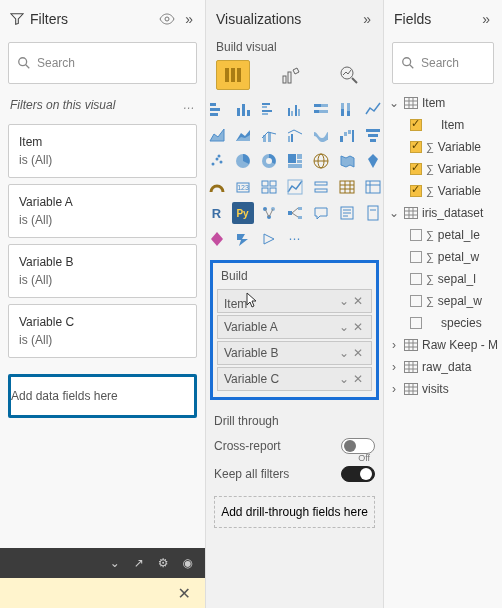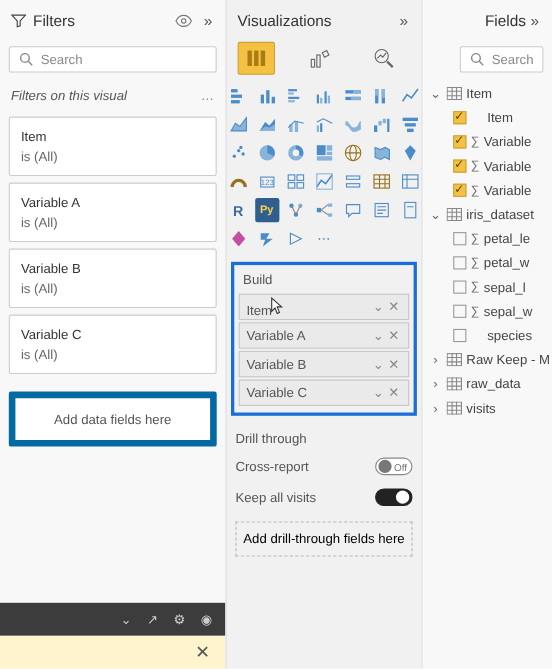--- a/index.html
+++ b/index.html
@@ -3,37 +3,37 @@
 <meta charset="utf-8">
 <style>
   * { box-sizing: border-box; margin: 0; padding: 0; }
   body { font-family: "Segoe UI", Arial, sans-serif; font-size: 12px; color: #333; background: #fff; width: 502px; height: 608px; overflow: hidden; }
   .app { display: flex; height: 100%; }
   
   .pane { border-left: 1px solid #ddd; background: #f8f8f8; display: flex; flex-direction: column; }
   .pane:first-child { border-left: none; }
   .filters-pane { width: 205px; }
   .viz-pane { width: 178px; background: #f1f1f1; }
-  .fields-pane { flex: 1; background: #f8f8f8; overflow: hidden; align-items: flex-end; }
+  .fields-pane { flex: 1; background: #f8f8f8; overflow: hidden; }
 
   
   .pane-header { display: flex; align-items: center; height: 38px; padding: 0 8px 0 10px; font-size: 14px; color: #333; }
   .pane-header .title { flex: 1; }
   .chev { font-size: 14px; color: #555; padding: 0 4px; }
   .eye { color: #777; padding-right: 6px; }
 
   
-  .search-box { margin: 4px 8px; border: 1px solid #ccc; border-radius: 2px; background: #fff; height: 24px; display: flex; align-items: center; padding: 0 8px; color: #888; }
+  .search-box { margin: 4px 8px; border: 1px solid #ccc; border-radius: 2px; background: #fff; height: 42px; display: flex; align-items: center; padding: 0 8px; color: #888; }
   .search-box span.lbl { margin-left: 6px; }
   .sec-label { padding: 10px 10px 6px 10px; color: #555; display: flex; justify-content: space-between; font-style: italic; }
   .dots { color: #888; }
   .filter-card { margin: 6px 8px; border: 1px solid #ccc; border-radius: 2px; background: #fff; padding: 8px 10px; line-height: 1.5; cursor: pointer; }
   .filter-card .fn { color: #333; }
   .filter-card .fv { color: #666; }
-  .add-fields { margin: 10px 8px; border: 6px solid #0369a1; border-radius: 2px; background: #fff; text-align: center; padding: 12px 0; color: #555; cursor: pointer; }
+  .add-fields { margin: 10px 8px; border: 3px solid #0369a1; border-radius: 2px; background: #fff; padding: 12px 0; color: #555; cursor: pointer; }
 
   .toolbar-strip { margin-top: auto; height: 30px; background: #3c3c3c; display: flex; align-items: center; justify-content: flex-end; gap: 14px; padding: 0 12px; color: #ccc; }
   .yellow-strip { height: 30px; background: #fff4cd; display:flex; align-items:center; justify-content:flex-end; padding:0 14px; color:#555; font-size:16px; }
 
   
   .sub-label { padding: 2px 10px 6px 10px; color: #555; }
   .build-tabs { display:flex; gap: 24px; padding: 0 10px 8px 10px; align-items:center; }
   .build-tab { width: 34px; height: 30px; display:flex; align-items:center; justify-content:center; color:#666; }
   .build-tab.active { background: #f6c142; border: 1px solid #caa237; border-radius: 2px; }
   .viz-grid { padding: 0 6px; display: grid; grid-template-columns: repeat(7, 22px); gap: 4px 4px; justify-content:center; }
@@ -49,21 +49,21 @@
   .vrow-ic { color:#888; padding:0 2px; cursor:pointer; }
   .cursor { margin-left:-2px; display:inline-block; }
 
   .drill-sec { padding: 10px 8px 0 8px; color:#555; }
   .drill-row { display:flex; align-items:center; justify-content:space-between; padding: 6px 0; }
   .toggle { width: 34px; height: 16px; border-radius: 8px; border:1px solid #888; position:relative; background:#fff; }
   .toggle .knob { position:absolute; top:1px; width:12px; height:12px; border-radius:50%; background:#777; }
   .toggle.off .knob { left:2px; }
   .toggle.on { background:#222; border-color:#222; }
   .toggle.on .knob { right:2px; background:#fff; }
-  .toggle .txt { position:absolute; top:1px; font-size:9px; line-height:14px; }
+  .toggle .txt { position:absolute; top:12px; font-size:9px; line-height:14px; }
   .toggle.off .txt { right:4px; color:#777; }
 
   .add-drill { margin: 8px 8px; border:1px dashed #bbb; text-align:center; padding:8px 0; color:#000000; }
 
   
   .fields-pane .search-box { margin-top:4px; }
   .tree { padding: 4px 2px 0 4px; overflow:hidden; }
   .tree-row { display:flex; align-items:center; height:22px; gap:4px; color:#444; white-space:nowrap; }
   .tree-row.sub { padding-left: 22px; }
   .exp { width:12px; color:#666; cursor:pointer; text-align:center; }
@@ -138,20 +138,21 @@
     <div class="yellow-strip">
       <span>✕</span>
     </div>
   </div>
 
   <div class="pane viz-pane">
     <div class="pane-header">
       <span class="title">Visualizations</span>
       <span class="chev">»</span>
     </div>
+    <div class="sub-label">Build visual</div>
     <div class="build-tabs">
       <div class="build-tab active">
         <svg width="20" height="20" viewBox="0 0 20 20">
             <rect x="2" y="3" width="4" height="14" fill="#a97c14"></rect>
             <rect x="8" y="3" width="4" height="14" fill="#a97c14"></rect>
             <rect x="14" y="3" width="4" height="14" fill="#a97c14"></rect>
           </svg>
       </div>
       <div class="build-tab">
         <svg width="22" height="22" viewBox="0 0 22 22">
@@ -452,21 +453,21 @@
     <div class="drill-sec">
       <div style="padding-bottom:4px;">Drill through</div>
       <div class="drill-row">
         <span>Cross-report</span>
         <span class="toggle off">
             <span class="knob"></span>
             <span class="txt">Off</span>
           </span>
       </div>
       <div class="drill-row">
-        <span>Keep all visits</span>
+        <span>Keep all filters</span>
         <span class="toggle on">
             <span class="knob"></span>
           </span>
       </div>
     </div>
     <div class="add-drill">Add drill-through fields here</div>
   </div>
 
   <div class="pane fields-pane">
     <div class="pane-header">

